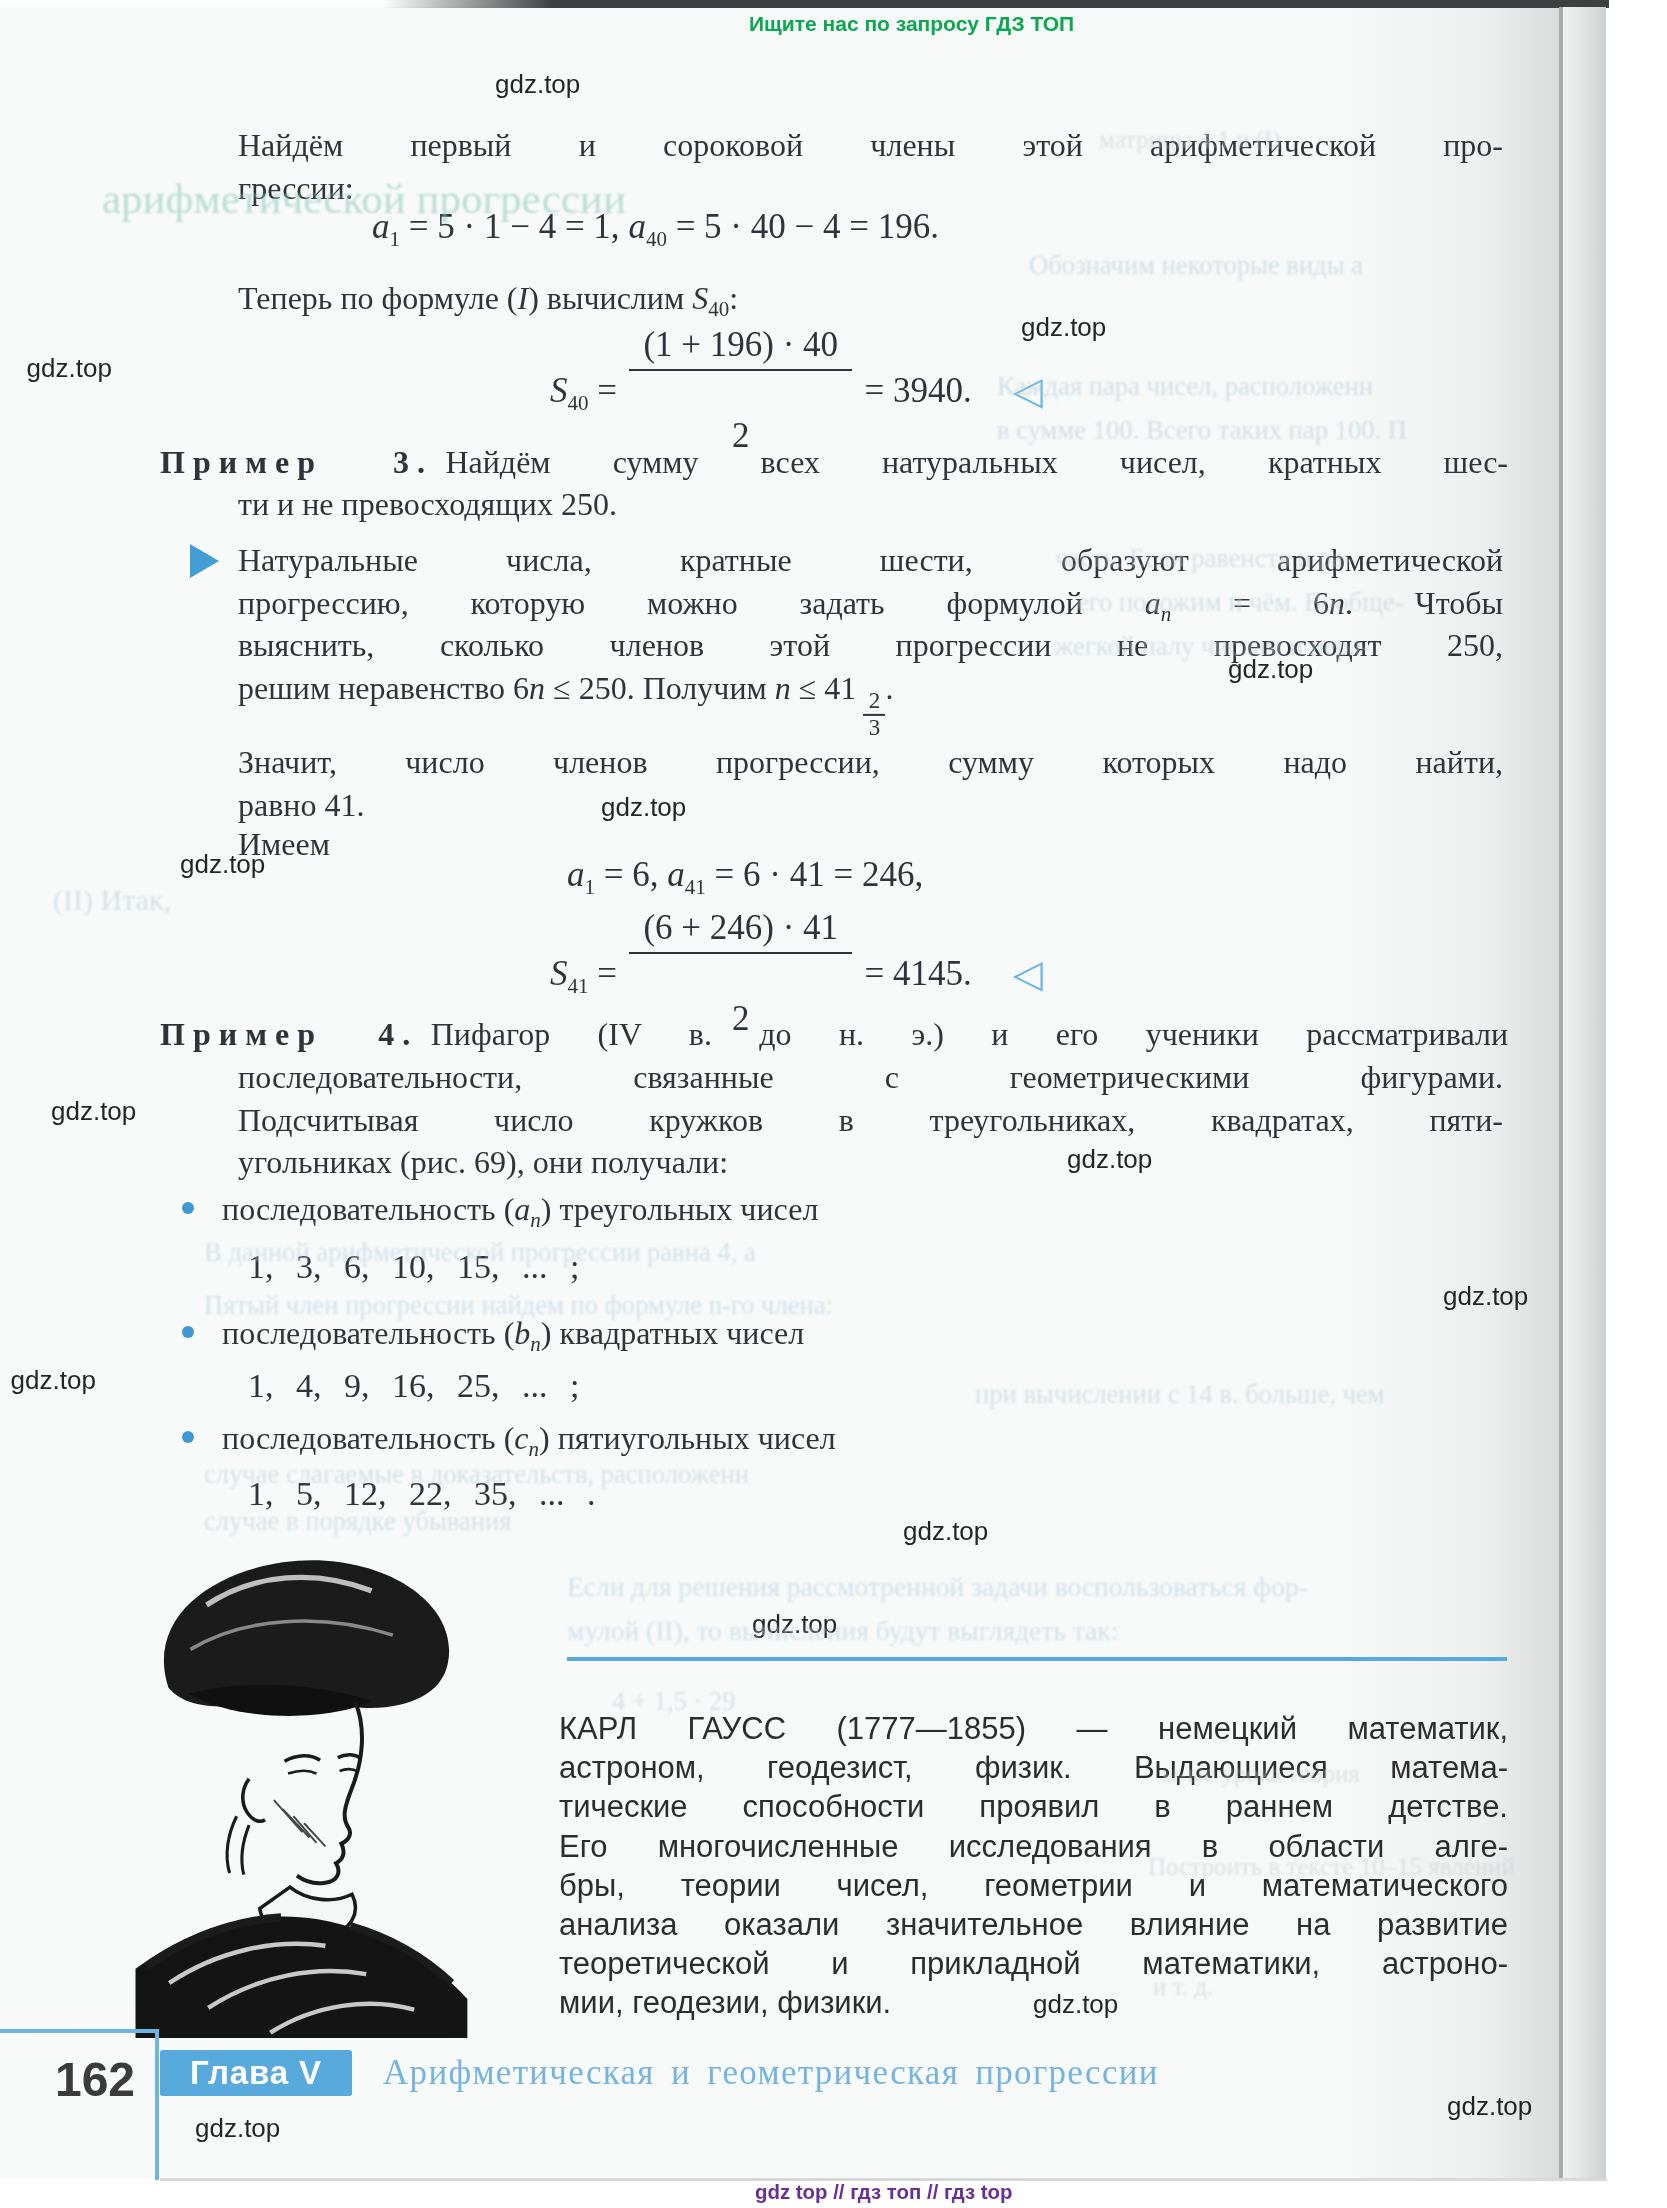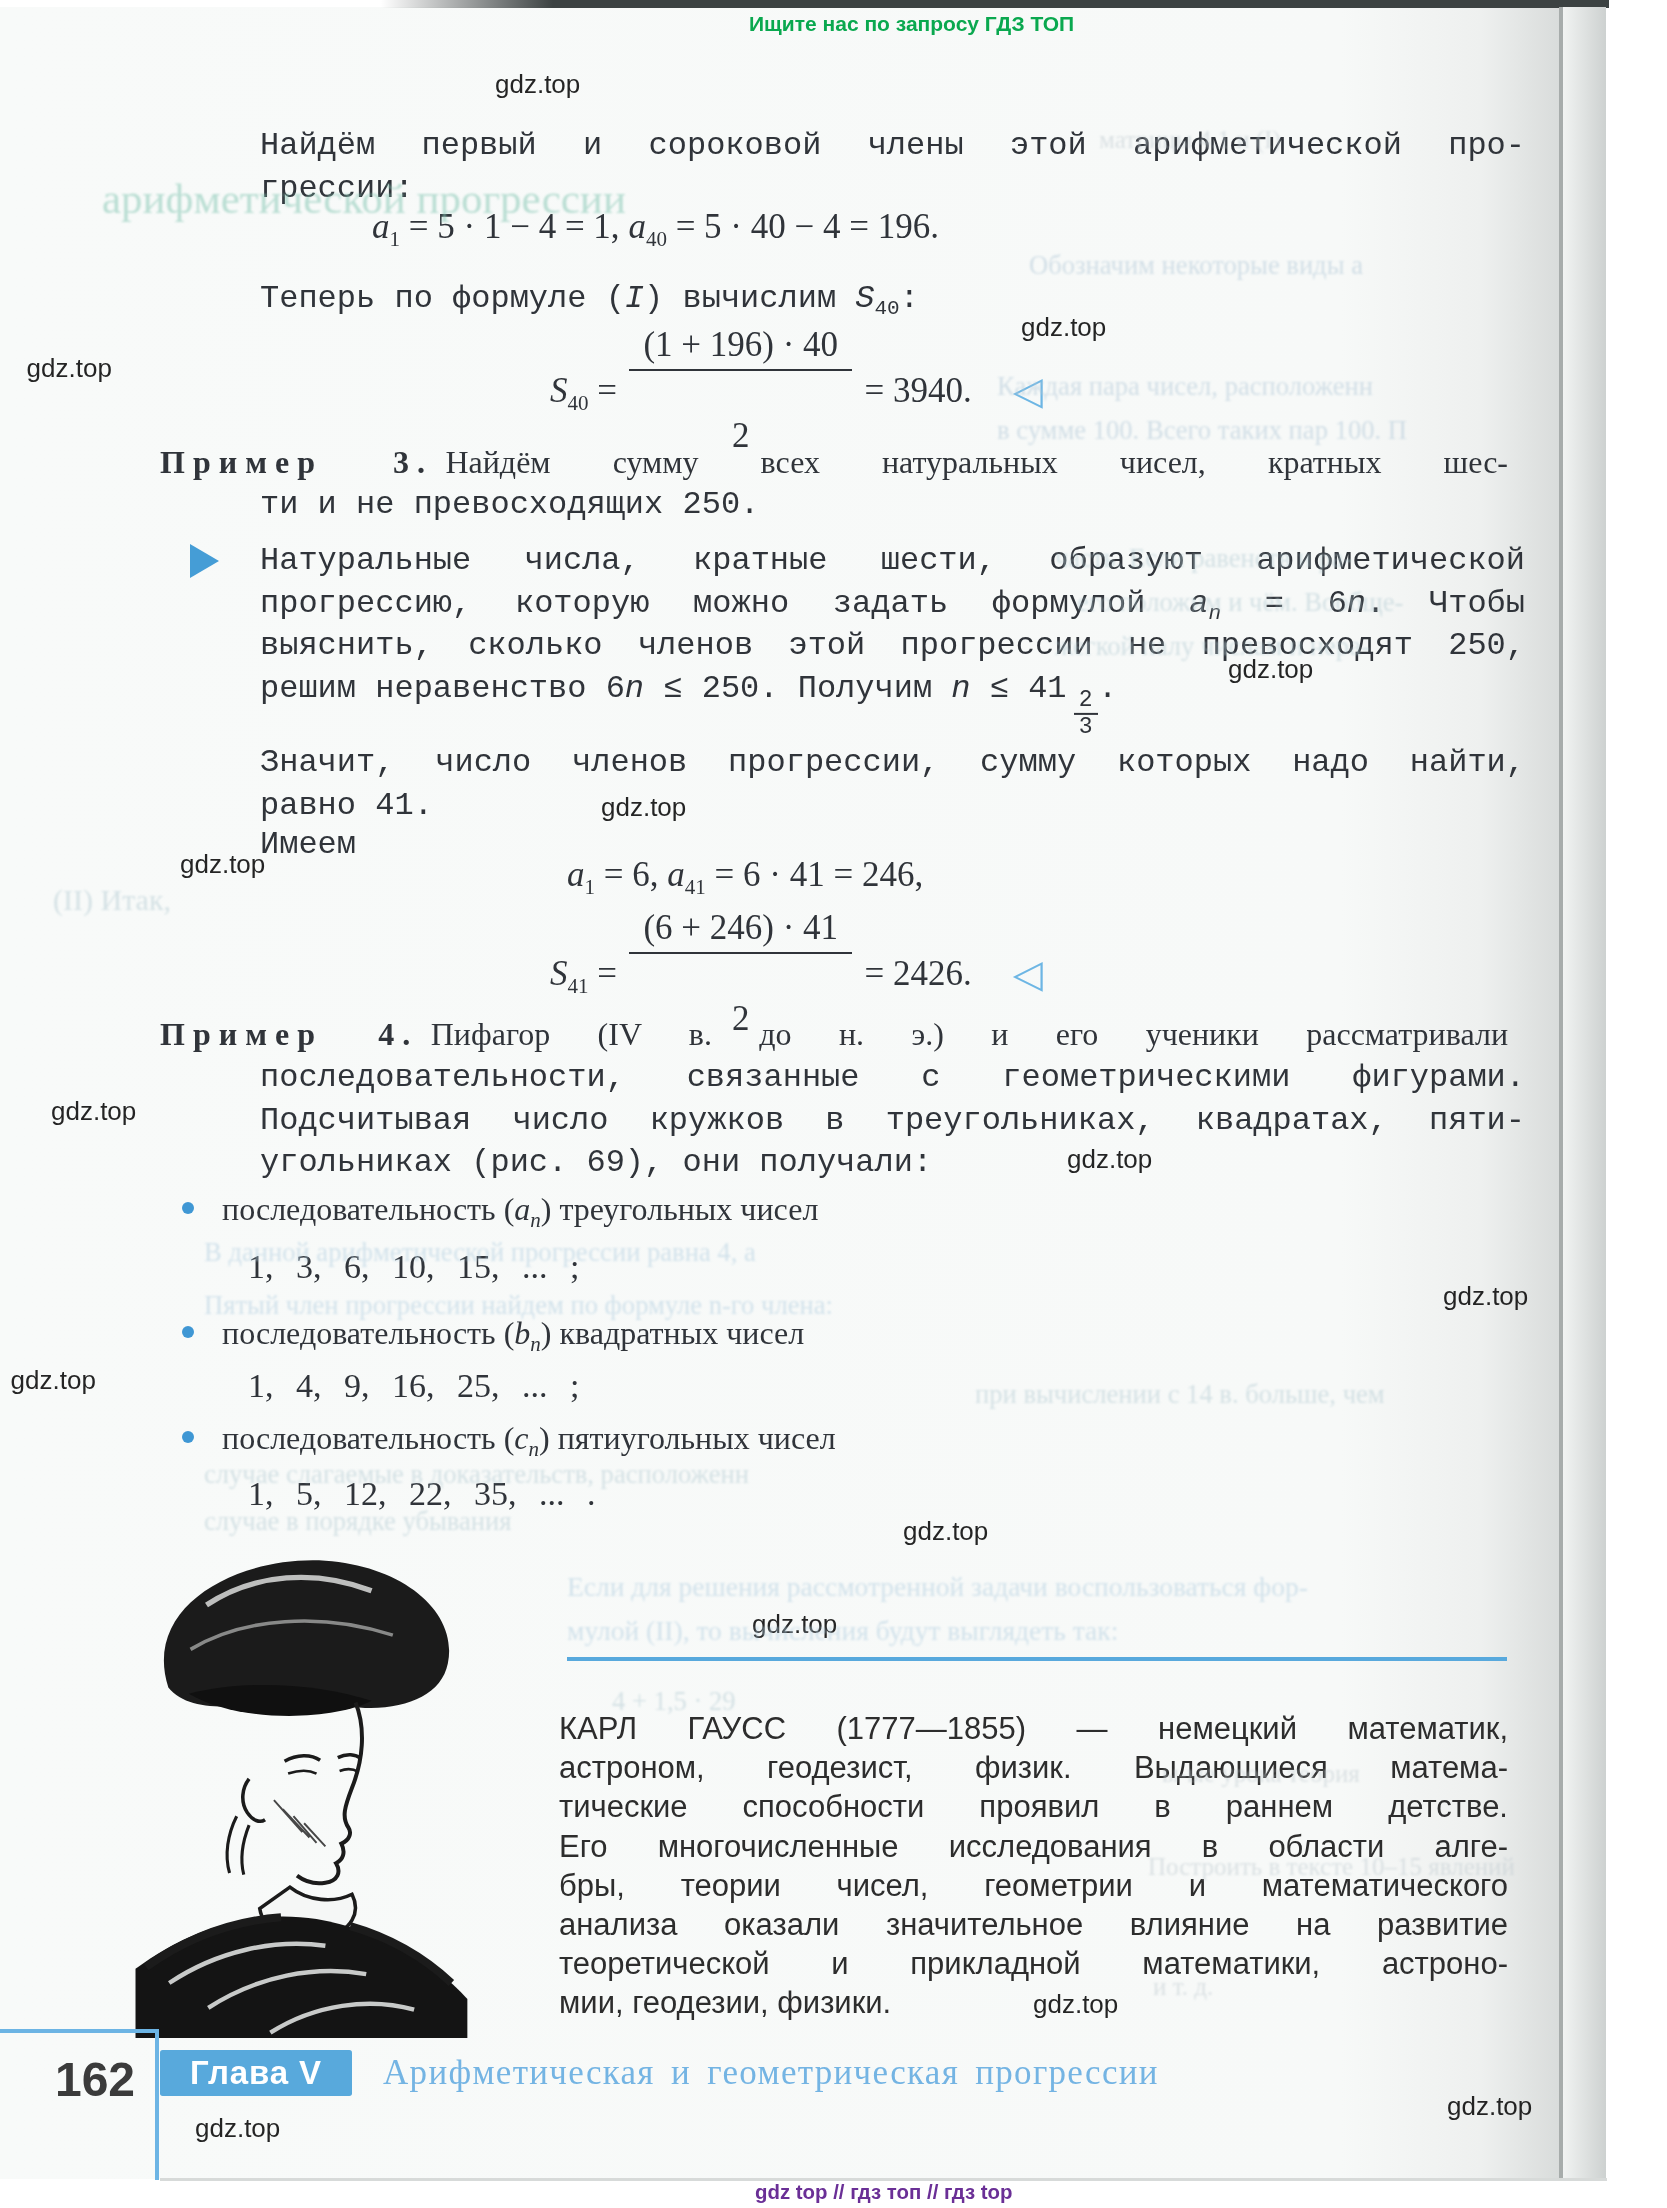--- a/index.html
+++ b/index.html
@@ -16,21 +16,21 @@
   .promo{position:absolute;left:749px;top:12.4px;font-family:"Liberation Sans",sans-serif;
          font-size:21px;font-weight:600;color:#0aa84f;}
   .links{position:absolute;left:755px;top:2181px;font-family:"Liberation Sans",sans-serif;
          font-size:20.4px;font-weight:600;color:#6a2f96;}
 
   .wm{position:absolute;font-family:"Liberation Sans",sans-serif;font-size:26px;color:#141414;
       white-space:nowrap;opacity:.93;}
   .ghost{position:absolute;font-family:"Liberation Serif",serif;white-space:nowrap;
       filter:blur(1.1px);opacity:.55;}
 
-  .bline{position:absolute;left:260px;width:1265px;font-size:32px;line-height:43px;white-space:nowrap;font-family:Liberation Mono, monospace;}
+  .bline{position:absolute;left:238px;width:1265px;font-size:32px;line-height:43px;white-space:nowrap;}
   .j{white-space:normal;text-align:justify;text-align-last:justify;}
   .exline{position:absolute;left:160px;width:1348px;font-size:32px;line-height:43px;
           text-align:justify;text-align-last:justify;}
   .exlabel{font-weight:700;letter-spacing:8px;margin-right:12.4px;}
   i{font-style:italic;}
   sub{font-size:21px;line-height:0;}
 
   .formula{position:absolute;font-size:35px;white-space:nowrap;}
   .fraceq{position:absolute;display:flex;align-items:center;font-size:35px;}
   .frac{display:inline-flex;flex-direction:column;align-items:center;margin:0 12.4px;gap:44px;}
@@ -117,21 +117,21 @@
   <div class="bline" style="top:823px">Имеем</div>
 
   <div class="formula" style="left:567px;top:855px"><i>a</i><sub>1</sub> = 6,   <i>a</i><sub>41</sub> = 6 · 41 = 246,</div>
 
   <div class="fraceq" style="left:550px;top:908px">
     <span><i>S</i><sub>41</sub> =</span>
     <span class="frac">
       <span class="num">(6 + 246) · 41</span>
       <span class="den">2</span>
     </span>
-    <span>= 2426.</span>
+    <span>= 4145.</span>
     <span class="qed">◁</span>
   </div>
 
   <div class="exline" style="top:1013px">
     <span class="exlabel">Пример 4.</span><span>Пифагор (IV в. до н. э.) и его ученики рассматривали</span>
   </div>
   <div class="bline j" style="top:1056px">последовательности, связанные с геометрическими фигурами.</div>
   <div class="bline j" style="top:1099px">Подсчитывая число кружков в треугольниках, квадратах, пяти-</div>
   <div class="bline" style="top:1141px">угольниках (рис. 69), они получали:</div>
 

